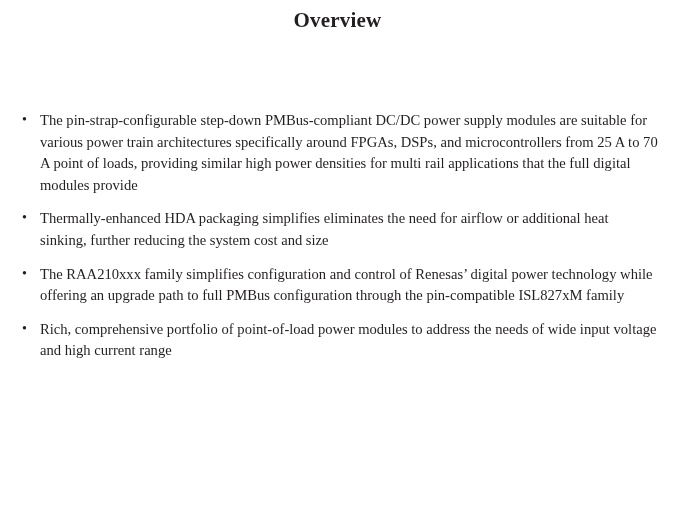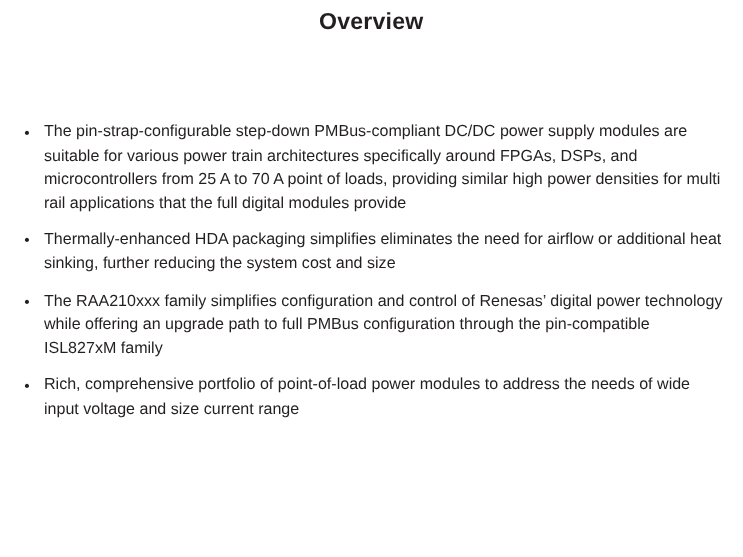--- a/index.html
+++ b/index.html
@@ -12,20 +12,21 @@
     background: #ffffff;
     font-family: "Liberation Sans", sans-serif;
     color: #231f20;
     overflow: hidden;
   }
   .slide {
     position: relative;
     width: 675px;
     height: 506px;
     box-sizing: border-box;
+    font-family: Liberation Serif, serif;
   }
   .slide-title {
     position: absolute;
     top: 8px;
     left: 0;
     width: 675px;
     text-align: center;
     font-size: 21px;
     font-weight: bold;
     color: #231f20;
@@ -83,18 +84,18 @@
       <span class="bullet-text">Thermally-enhanced HDA packaging simplifies eliminates the need for airflow or additional heat sinking, further reducing the system cost and size</span>
     </li>
 
     <li class="bullet-item">
       <span class="bullet-marker">•</span>
       <span class="bullet-text">The RAA210xxx family simplifies configuration and control of Renesas’ digital power technology while offering an upgrade path to full PMBus configuration through the pin-compatible ISL827xM family</span>
     </li>
 
     <li class="bullet-item">
       <span class="bullet-marker">•</span>
-      <span class="bullet-text">Rich, comprehensive portfolio of point-of-load power modules to address the needs of wide input voltage and size current range</span>
+      <span class="bullet-text">Rich, comprehensive portfolio of point-of-load power modules to address the needs of wide input voltage and high current range</span>
     </li>
 
   </ul>
 
 </div>
 
 </body></html>

